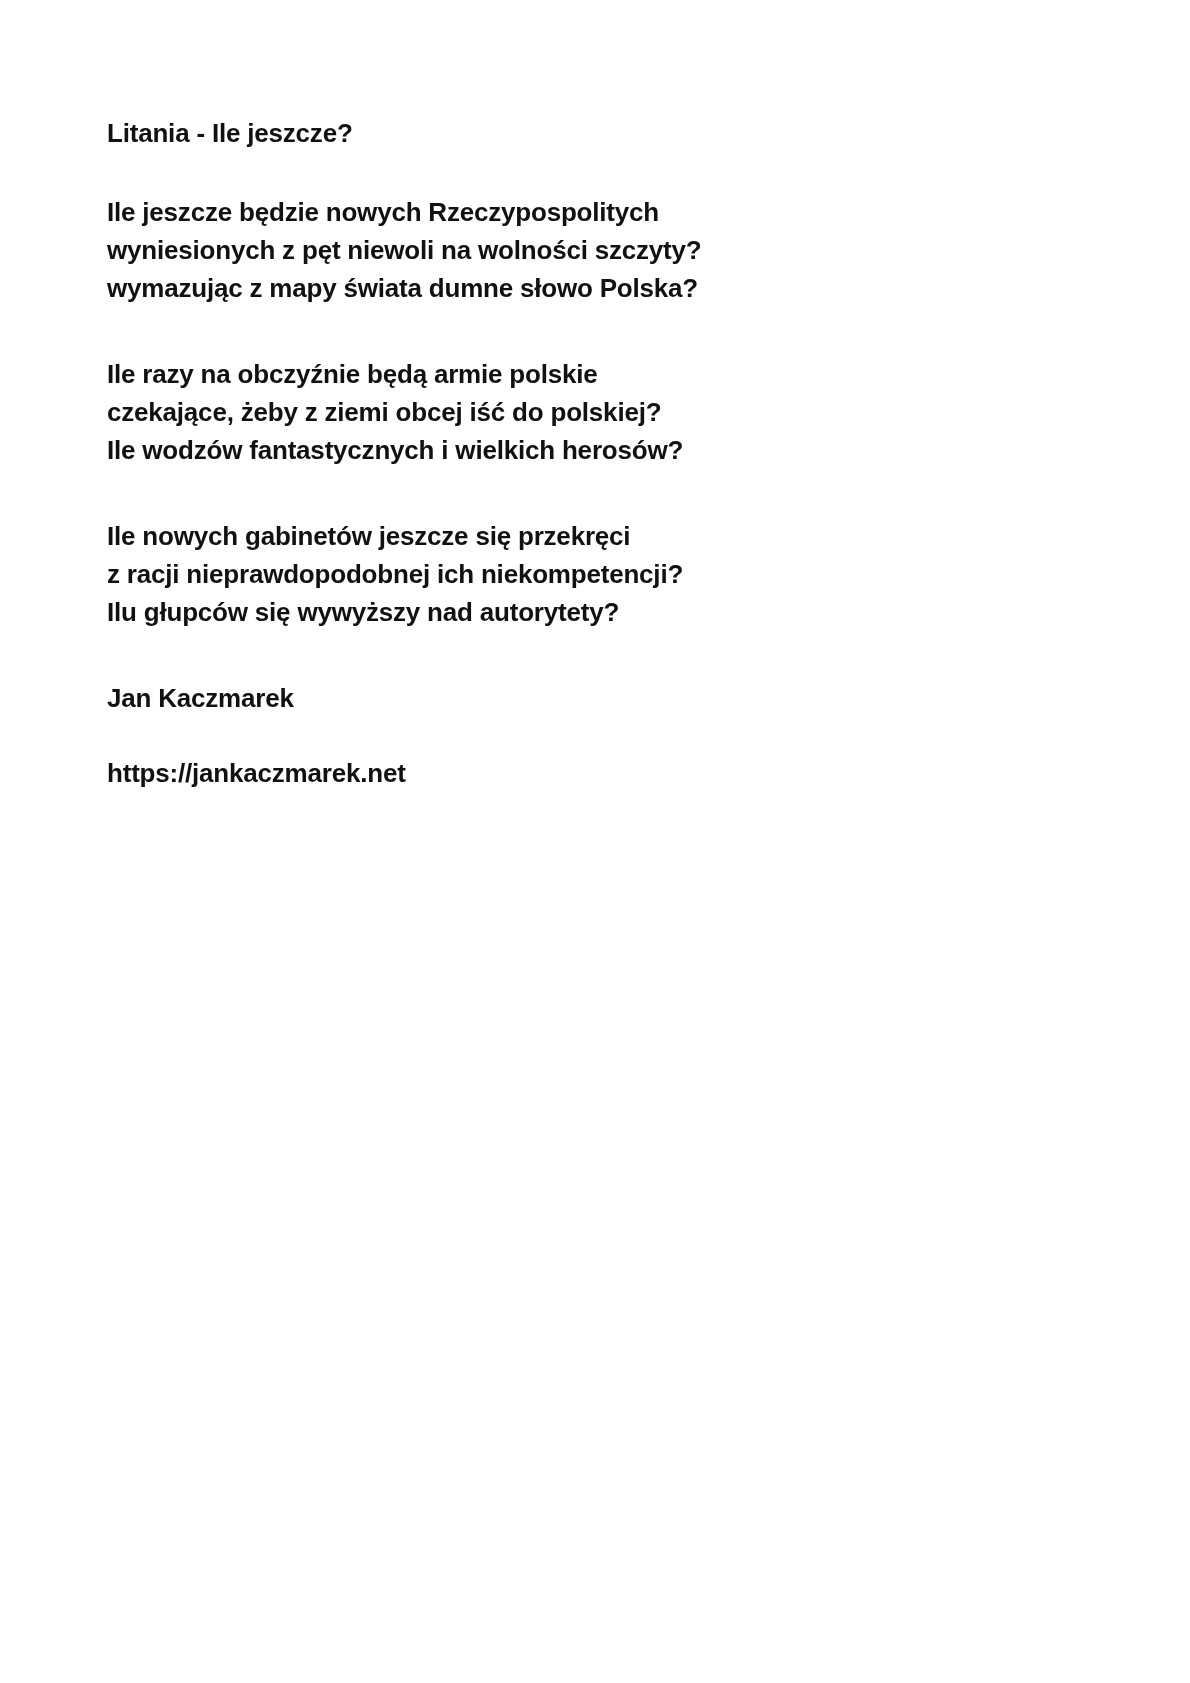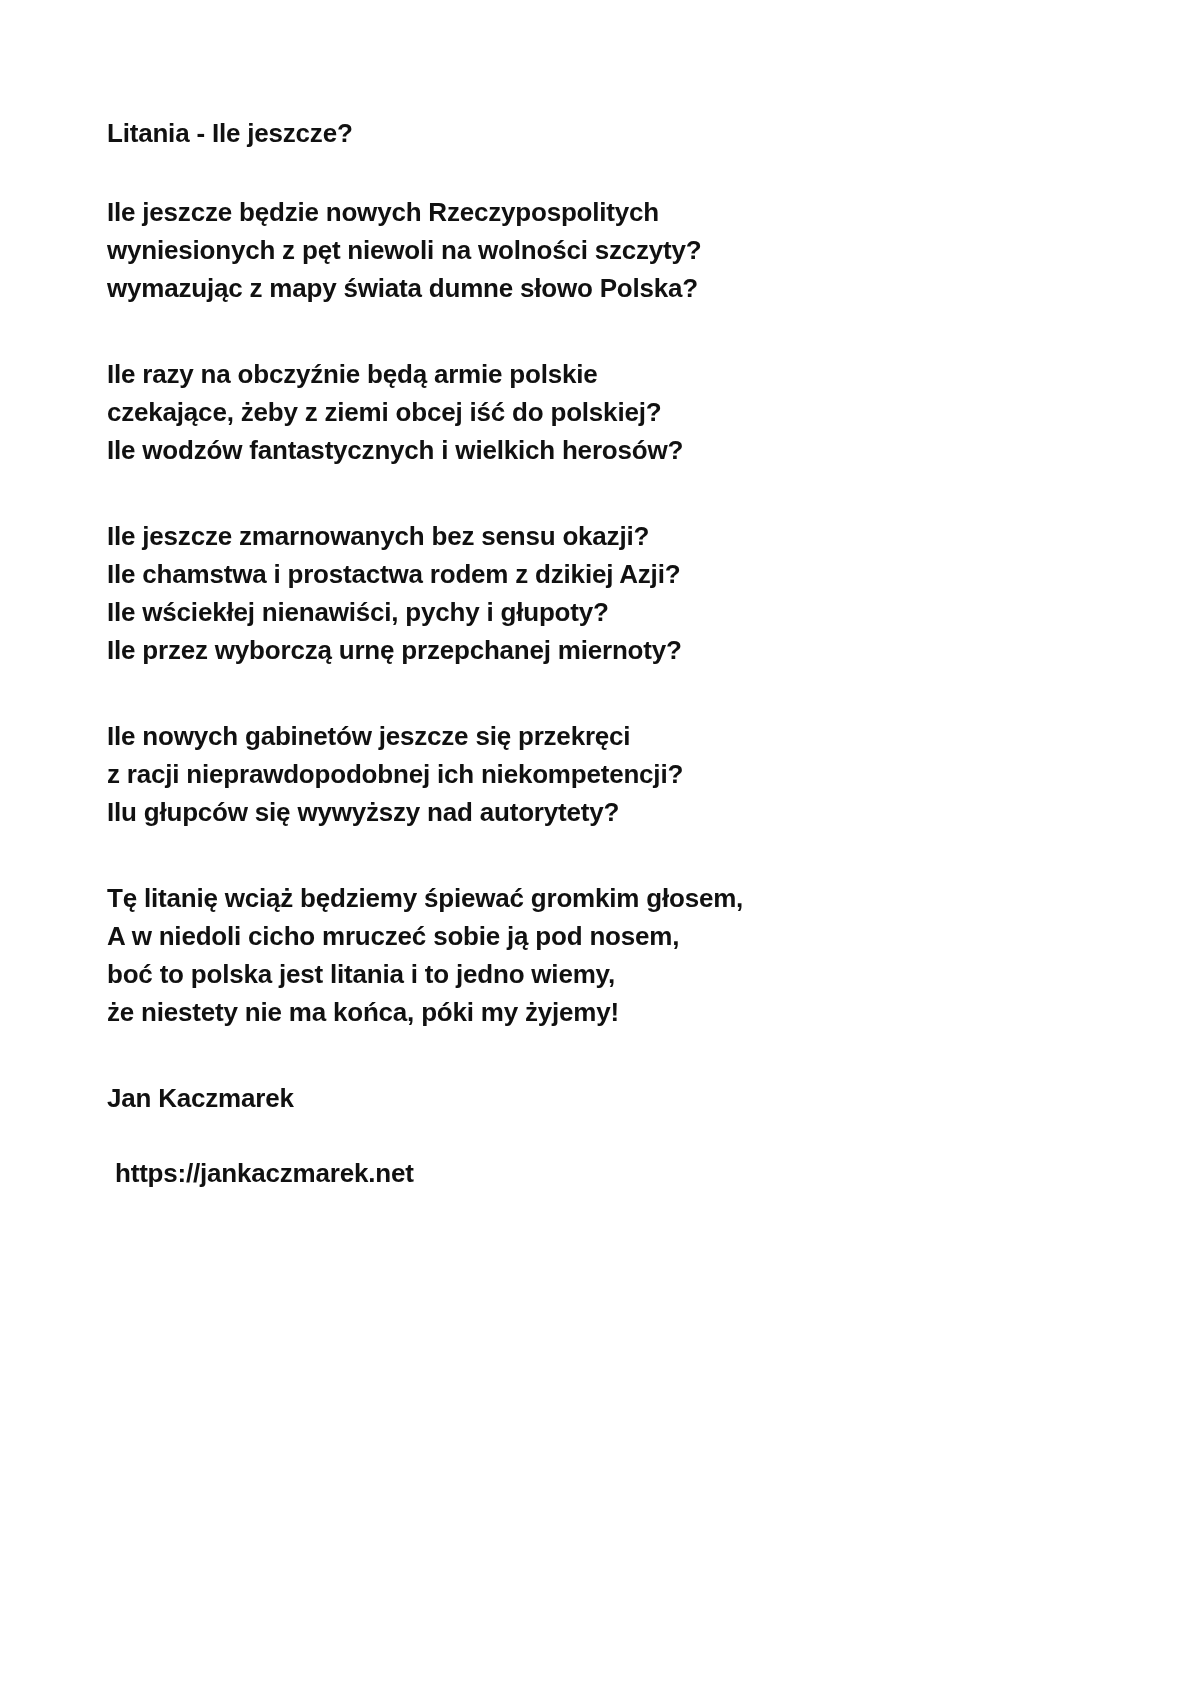--- a/index.html
+++ b/index.html
@@ -42,21 +42,20 @@
     margin: 0 0 48px 0;
   }
   .poem-line {
     white-space: pre;
   }
   .author {
     margin-top: 40px;
   }
   .website {
     margin-top: 37px;
-    margin-left: 8px;
   }
 </style>
 </head>
 <body>
 
 <div class="page">
   <div class="content">
 
     <div class="poem-title">Litania - Ile jeszcze?</div>
 
@@ -66,38 +65,26 @@
       <div class="poem-line">wymazując z mapy świata dumne słowo Polska?</div>
     </div>
 
 
     <div class="stanza">
       <div class="poem-line">Ile razy na obczyźnie będą armie polskie</div>
       <div class="poem-line">czekające, żeby z ziemi obcej iść do polskiej?</div>
       <div class="poem-line">Ile wodzów fantastycznych i wielkich herosów?</div>
     </div>
 
-    <div class="stanza">
-      <div class="poem-line">Ile jeszcze zmarnowanych bez sensu okazji?</div>
-      <div class="poem-line">Ile chamstwa i prostactwa rodem z dzikiej Azji?</div>
-      <div class="poem-line">Ile wściekłej nienawiści, pychy i głupoty?</div>
-      <div class="poem-line">Ile przez wyborczą urnę przepchanej miernoty?</div>
-    </div>
 
     <div class="stanza">
       <div class="poem-line">Ile nowych gabinetów jeszcze się przekręci</div>
       <div class="poem-line">z racji nieprawdopodobnej ich niekompetencji?</div>
       <div class="poem-line">Ilu głupców się wywyższy nad autorytety?</div>
     </div>
 
-    <div class="stanza">
-      <div class="poem-line">Tę litanię wciąż będziemy śpiewać gromkim głosem,</div>
-      <div class="poem-line">A w niedoli cicho mruczeć sobie ją pod nosem,</div>
-      <div class="poem-line">boć to polska jest litania i to jedno wiemy,</div>
-      <div class="poem-line">że niestety nie ma końca, póki my żyjemy!</div>
-    </div>
 
     <div class="author">Jan Kaczmarek</div>
 
     <div class="website">https://jankaczmarek.net</div>
 
   </div>
 </div>
 
 </body></html>

